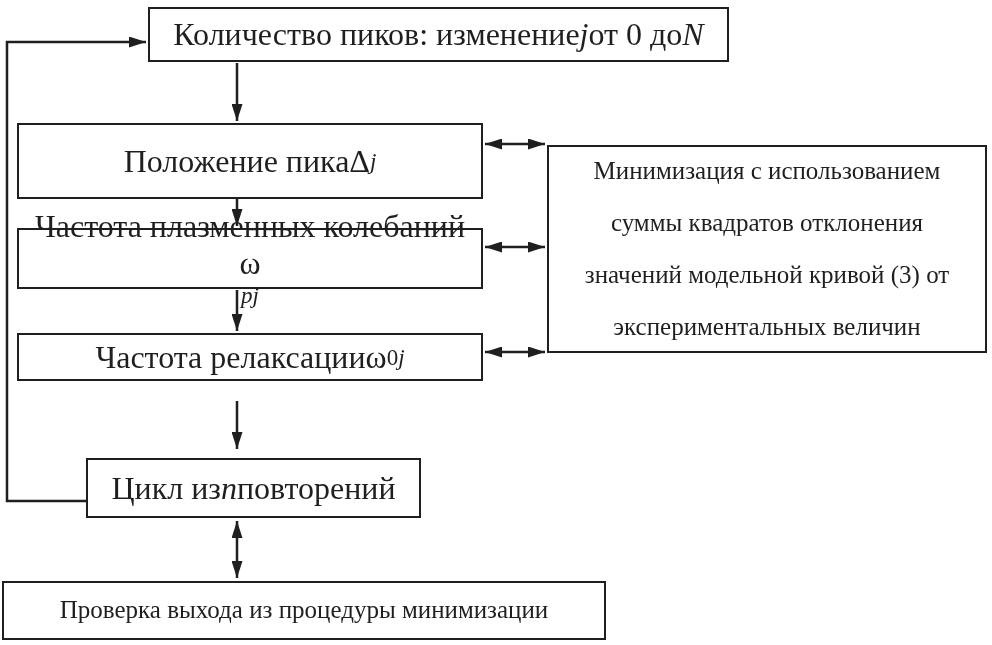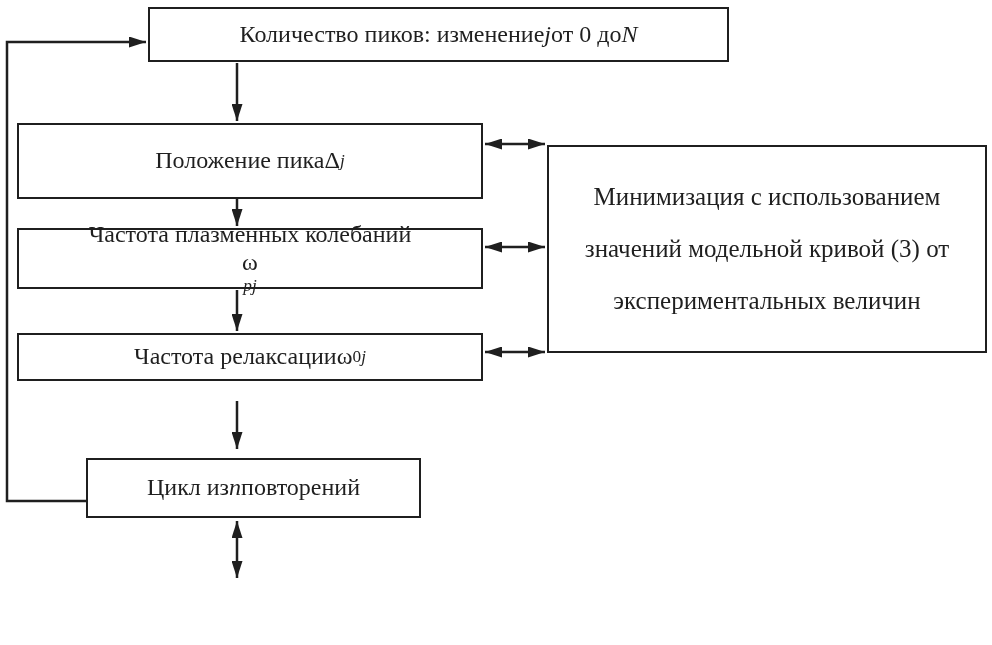--- a/index.html
+++ b/index.html
@@ -32,21 +32,21 @@
   }
   .box {
     position: absolute;
     box-sizing: border-box;
     border: 2.5px solid var(--border, #1f1f1f);
     background: var(--box_fill, #ffffff);
     display: flex;
     align-items: center;
     justify-content: center;
     text-align: center;
-    font-size: 24px;
+    font-size: 32px;
     line-height: 1.15;
     white-space: nowrap;
   }
   .box .i   { font-style: italic; }
   .box .sub { font-size: 0.72em; vertical-align: -0.22em; }
   .box.top-box    { left: 148px; top: 7px;   width: 581px; height: 55px; }
   .box.pos-box    { left: 17px;  top: 123px; width: 466px; height: 76px; }
   .box.plasma-box { left: 17px;  top: 228px; width: 466px; height: 61px; flex-direction: column; }
   .box.relax-box  { left: 17px;  top: 333px; width: 466px; height: 48px; }
   .box.cycle-box  { left: 86px;  top: 458px; width: 335px; height: 60px; }
@@ -119,18 +119,22 @@
     </div>
 
   <div class="box cycle-box">
       <span>Цикл из </span>
       <span class="i">n</span>
       <span> повторений</span>
     </div>
 
   <div class="box min-box">
     <div class="min-line"><span>Минимизация с использованием</span></div>
+    <div class="min-line"><span>суммы квадратов отклонения</span></div>
     <div class="min-line"><span>значений модельной кривой (3) от</span></div>
     <div class="min-line"><span>экспериментальных величин</span></div>
   </div>
 
+  <div class="box exit-box">
+      <span>Проверка выхода из процедуры минимизации</span>
+    </div>
 
 </div>
 
 </body></html>

